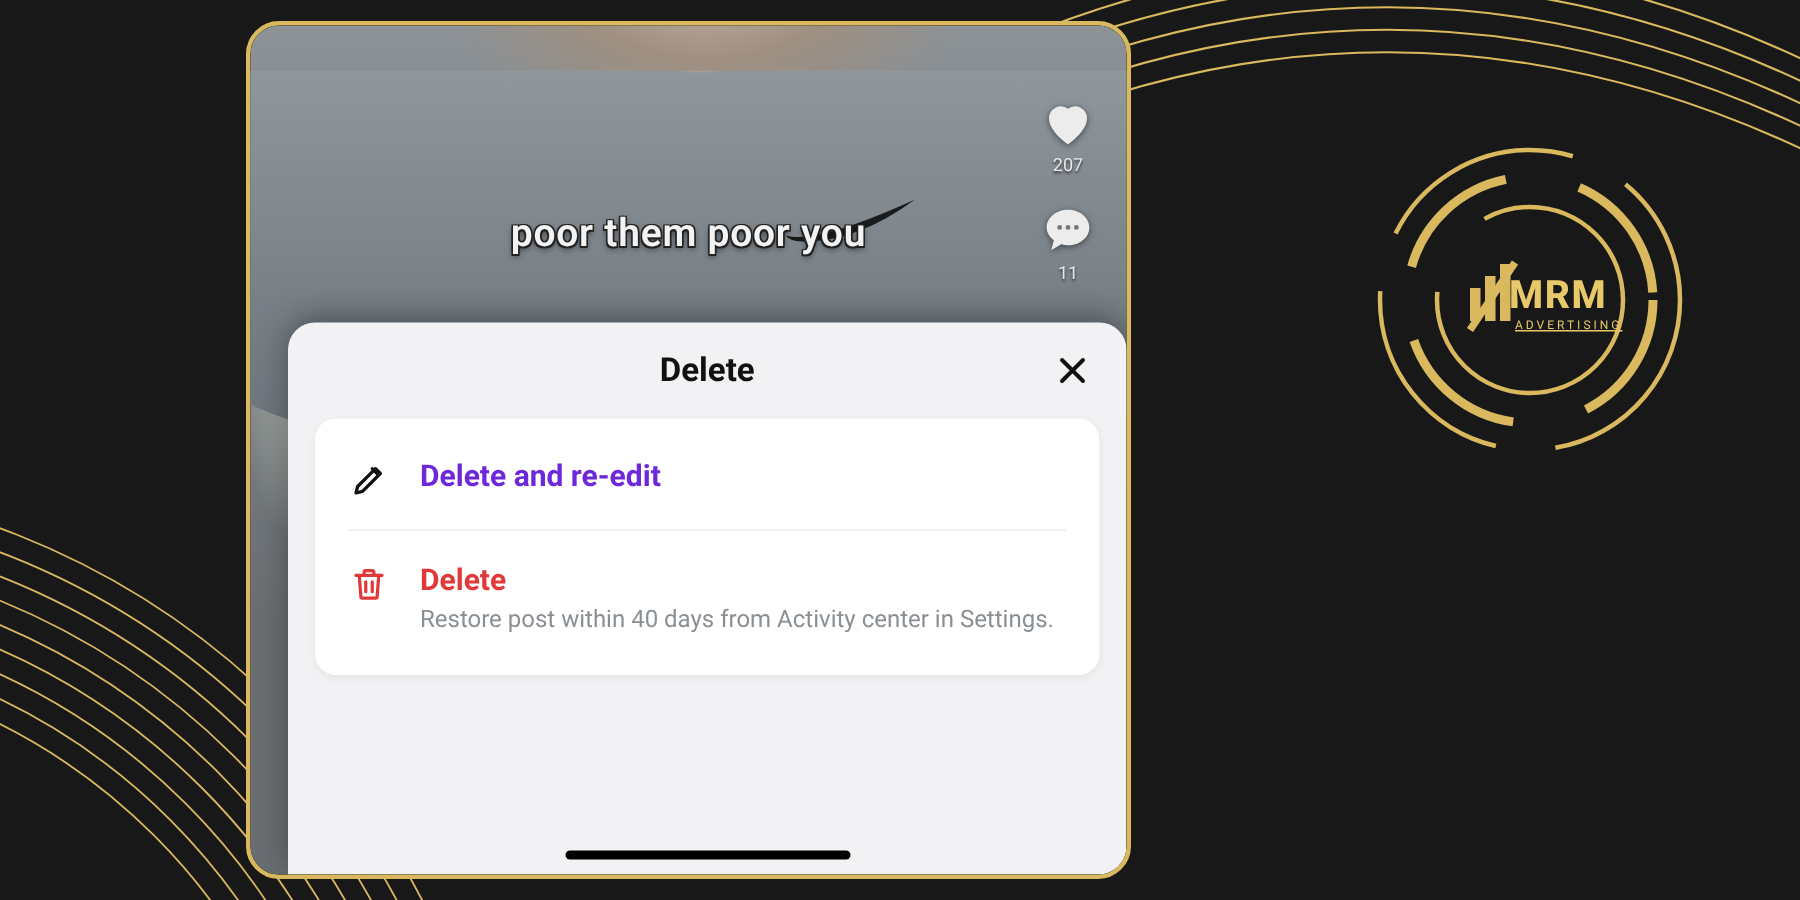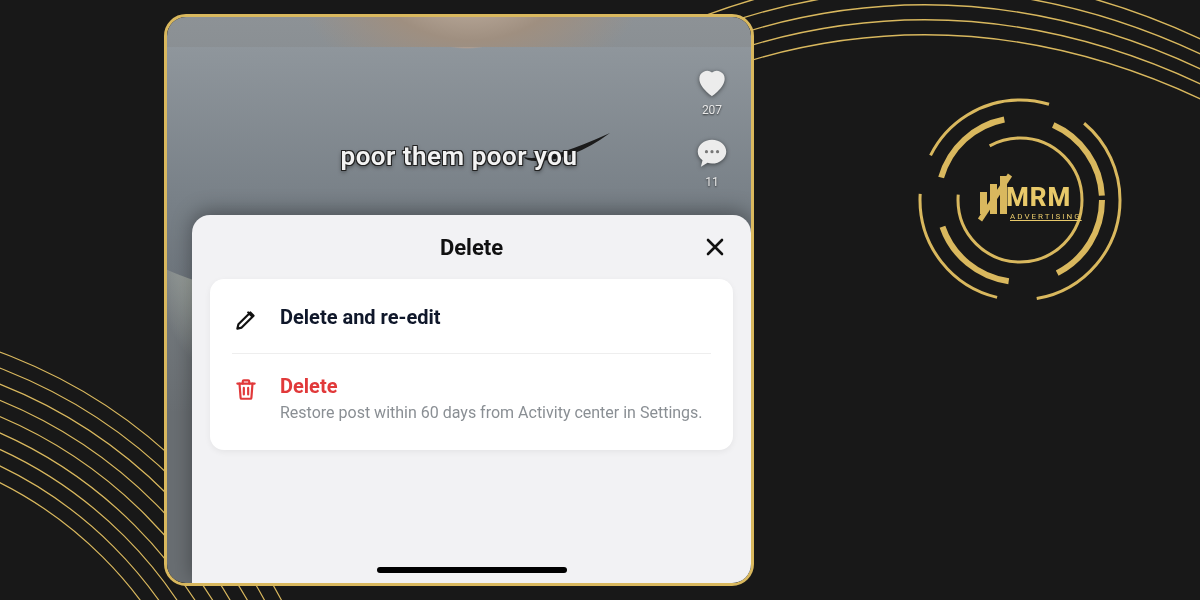--- a/index.html
+++ b/index.html
@@ -181,21 +181,21 @@
     display: flex;
     align-items: flex-start;
     padding: 20px 22px;
     gap: 20px;
     cursor: pointer;
   }
   .row + .row { border-top: 1px solid #eee; margin: 0 22px; padding-left: 0; padding-right: 0; }
   .row .ricon { flex: 0 0 28px; display: flex; align-items: center; justify-content: center; margin-top: 2px; }
   .row .ricon svg { width: 26px; height: 26px; }
   .row .rtext { flex: 1; }
-  .row .rtitle { font-size: 20px; font-weight: 700; color: #0f172a; }
+  .row .rtitle { font-size: 20px; font-weight: 700; color: #6d28d9; }
   .row.danger .rtitle { color: #e1393a; }
   .row .rsub { font-size: 16px; color: #8a8f94; margin-top: 4px; line-height: 1.35; max-width: 430px; }
 
   .home-indicator {
     position: absolute;
     bottom: 10px;
     left: 50%;
     transform: translateX(-50%);
     width: 190px;
     height: 6px;
@@ -313,21 +313,21 @@
               <g fill="none" stroke="#e1393a" stroke-width="2" stroke-linecap="round" stroke-linejoin="round">
                 <path d="M4 7h16"></path>
                 <path d="M9 7V5a1 1 0 0 1 1-1h4a1 1 0 0 1 1 1v2"></path>
                 <path d="M6 7l1 13a1 1 0 0 0 1 1h8a1 1 0 0 0 1-1l1-13"></path>
                 <path d="M10 11v6M14 11v6"></path>
               </g>
             </svg>
         </div>
         <div class="rtext">
           <div class="rtitle">Delete</div>
-          <div class="rsub">Restore post within 60 days from Activity center in Settings.</div>
+          <div class="rsub">Restore post within 40 days from Activity center in Settings.</div>
         </div>
       </div>
 
     </div>
 
     <div class="home-indicator"></div>
   </div>
 
 </div>
 

